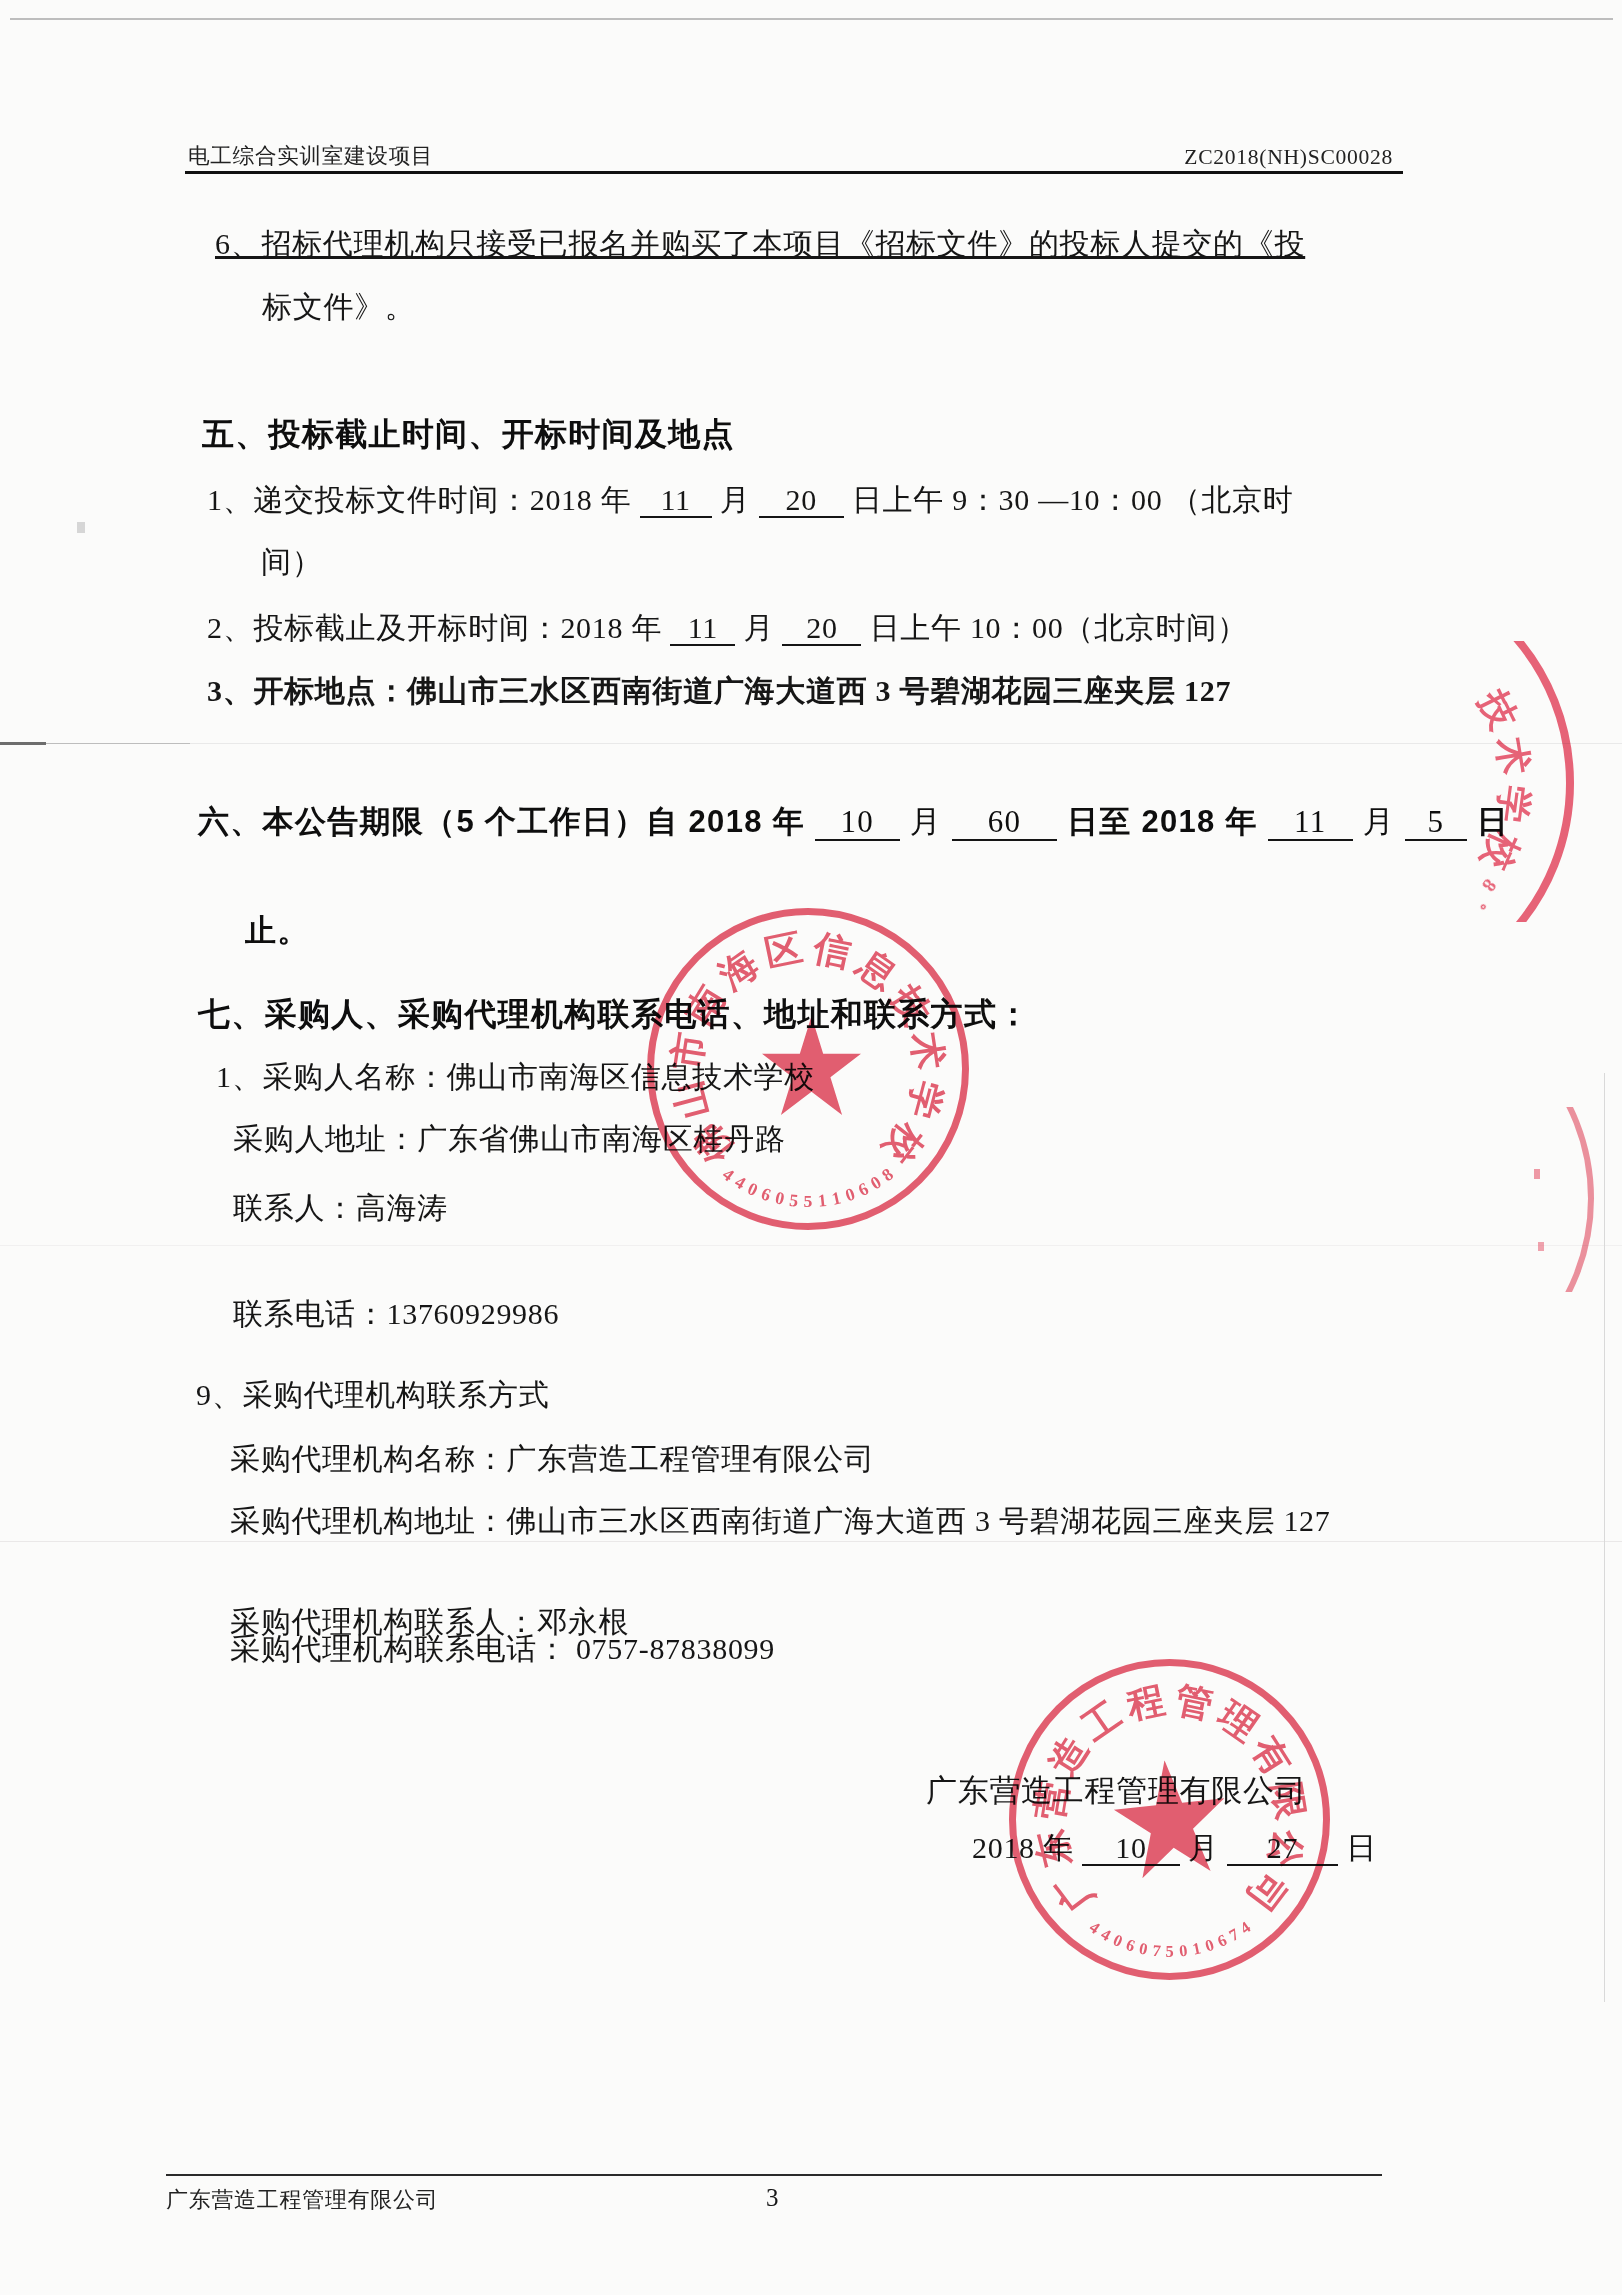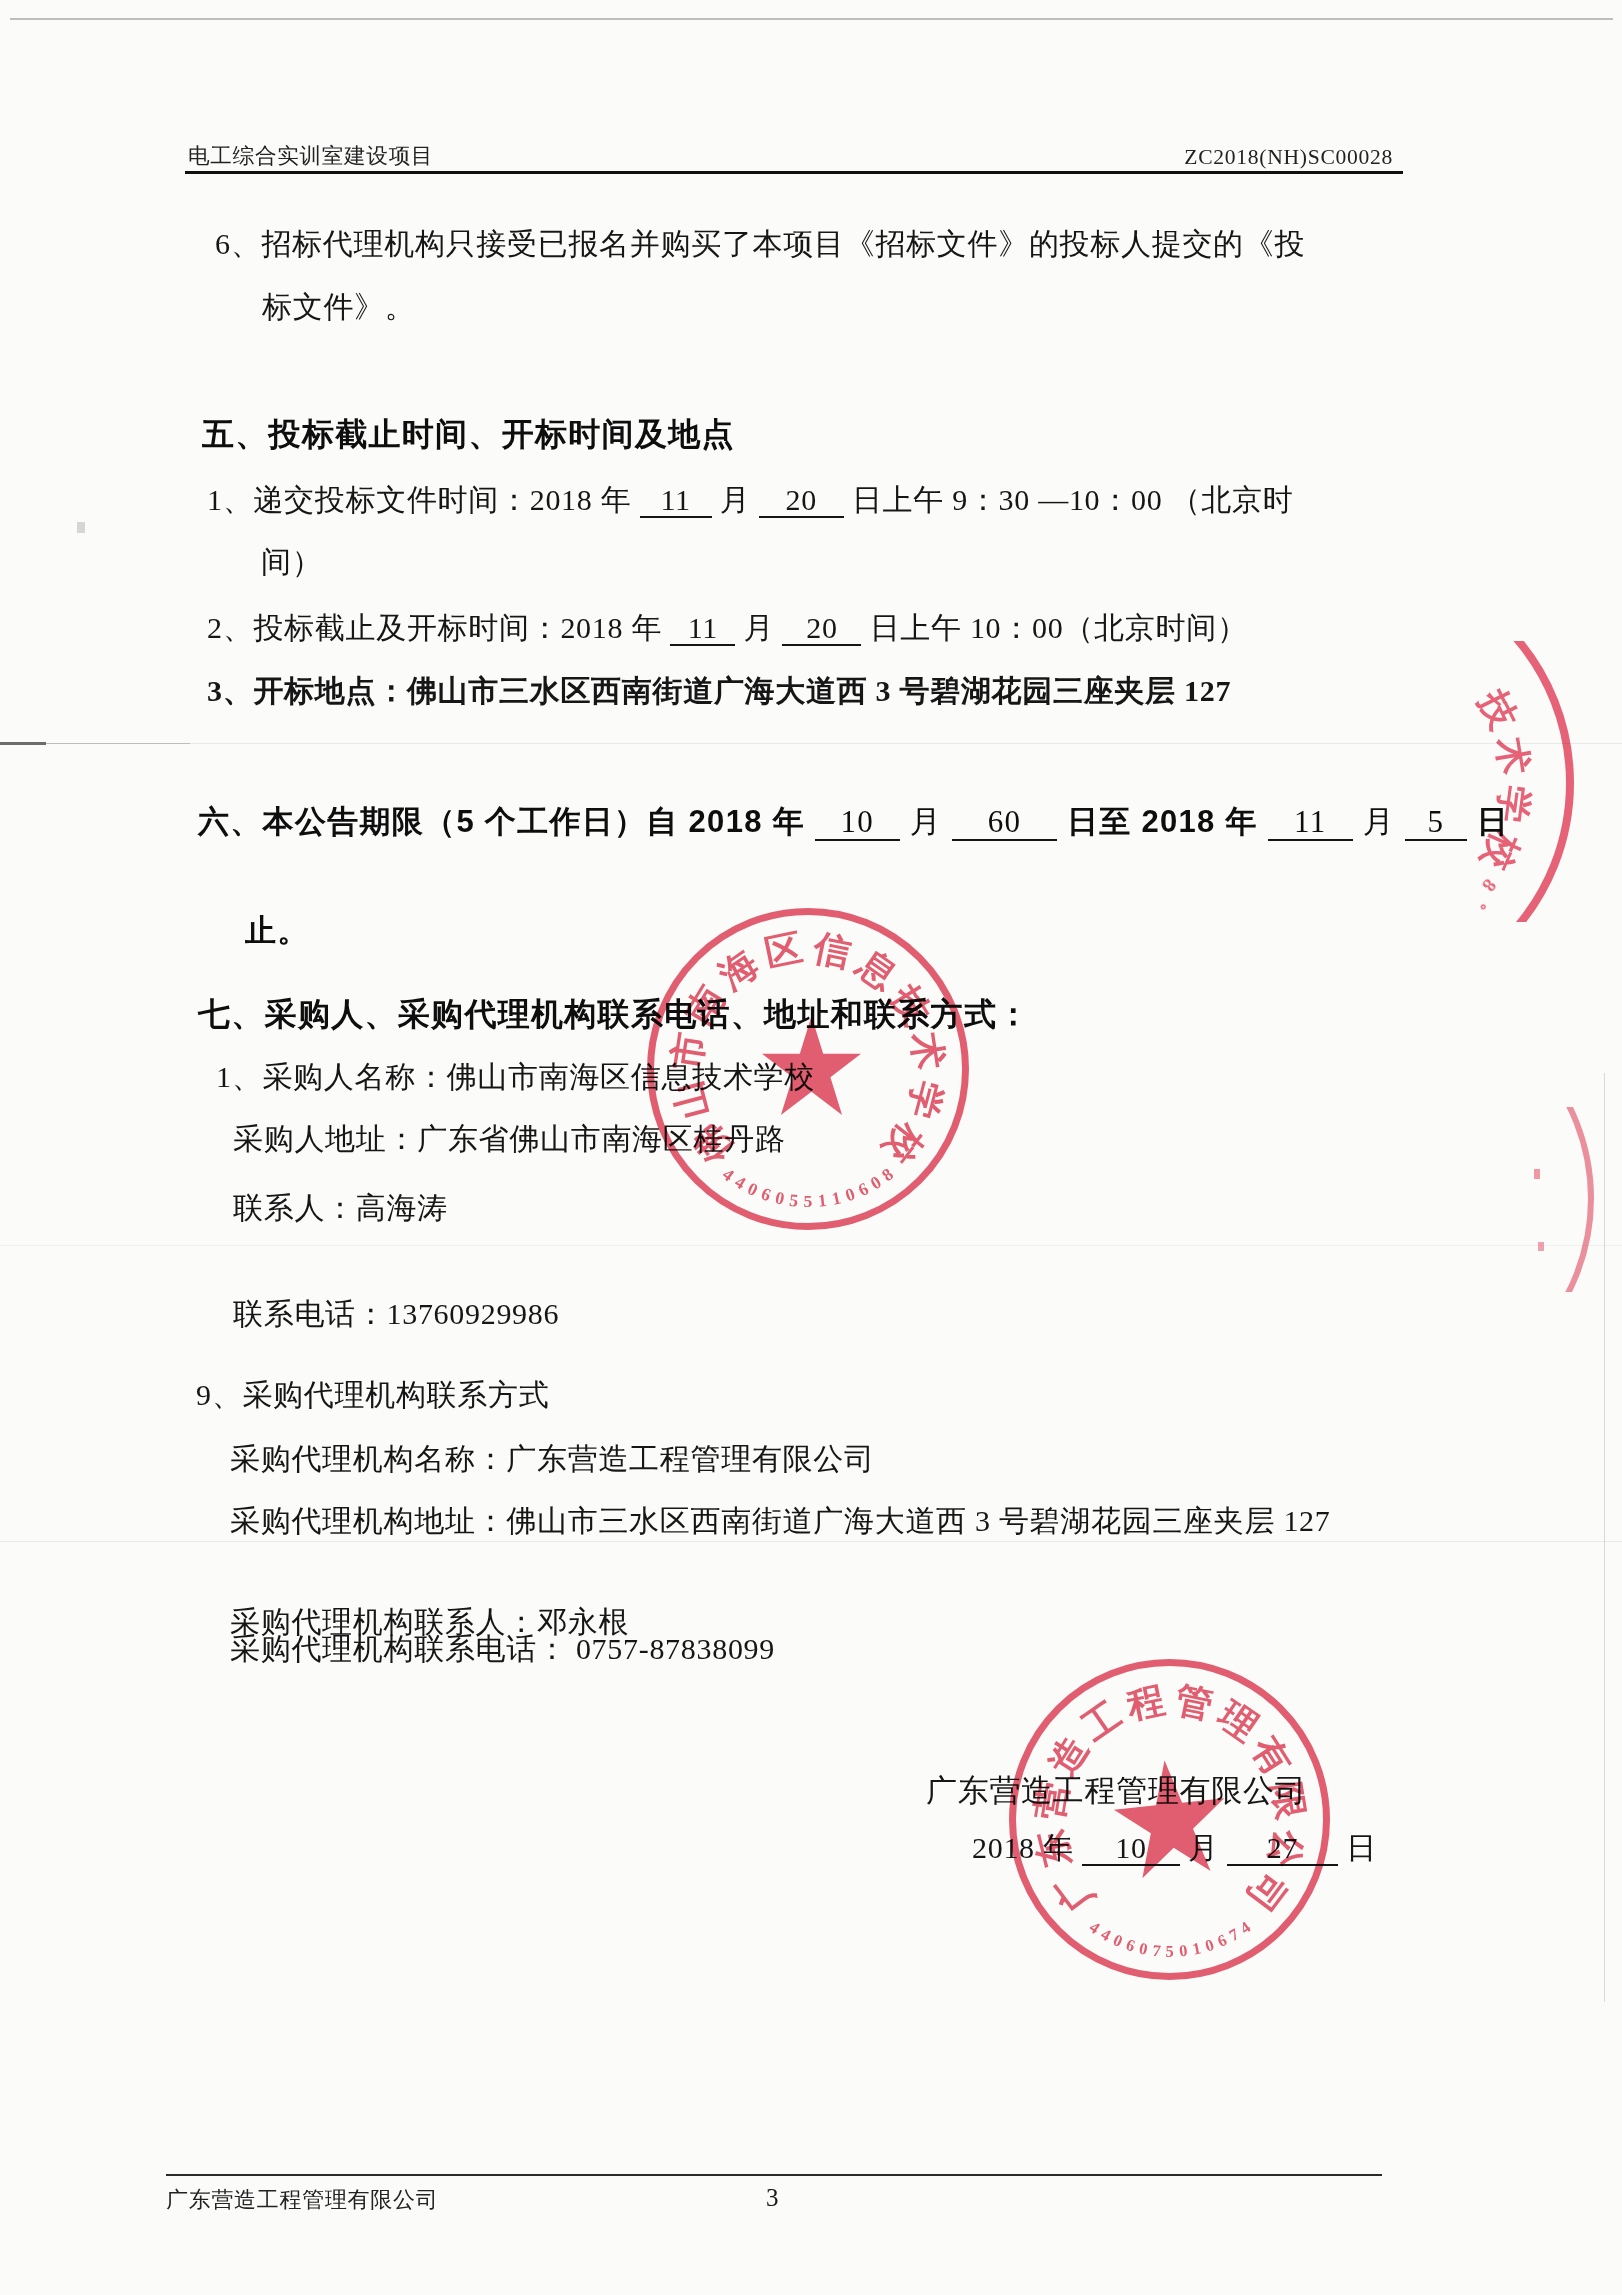--- a/index.html
+++ b/index.html
@@ -35,21 +35,21 @@
 <div class="artifact" style="left:46px;top:743px;width:144px;height:1.3px;background:#bdbdbd;"></div>
 <div class="artifact" style="left:0;top:1245px;width:1623px;height:1.3px;background:#f1f0f0;"></div>
 <div class="artifact" style="left:0;top:1541px;width:1623px;height:1.3px;background:#eae8e8;"></div>
 <div class="artifact" style="left:1604px;top:1073px;width:1.3px;height:929px;background:#d9d9d9;"></div>
 <div class="artifact" style="left:77px;top:522px;width:7.9px;height:10.5px;background:#d6d6d6;"></div>
 
 <div class="line small" style="left:188px;top:144px;">电工综合实训室建设项目</div>
 <div class="line small" style="right:230px;top:145px;">ZC2018(NH)SC00028</div>
 <div class="rule" style="left:185px;top:171px;width:1218px;height:3.3px;"></div>
 
-<div class="line" style="left:215px;top:227px;">6、招标代理机构只接受已报名并购买了本项目《招标文件》的投标人提交的《投</div>
+<div class="line" style="left:215px;top:227px;text-decoration:underline;">6、招标代理机构只接受已报名并购买了本项目《招标文件》的投标人提交的《投</div>
 <div class="line" style="left:262px;top:290px;">标文件》。</div>
 
 <div class="line h" style="left:202px;top:416px;">五、投标截止时间、开标时间及地点</div>
 <div class="line" style="left:207px;top:483px;">
   <span>1、递交投标文件时间：2018 年</span>
   <span class="u w110">11</span>
   <span>月</span>
   <span class="u w130">20</span>
   <span>日上午 9：30 —10：00 （北京时</span>
 </div>

